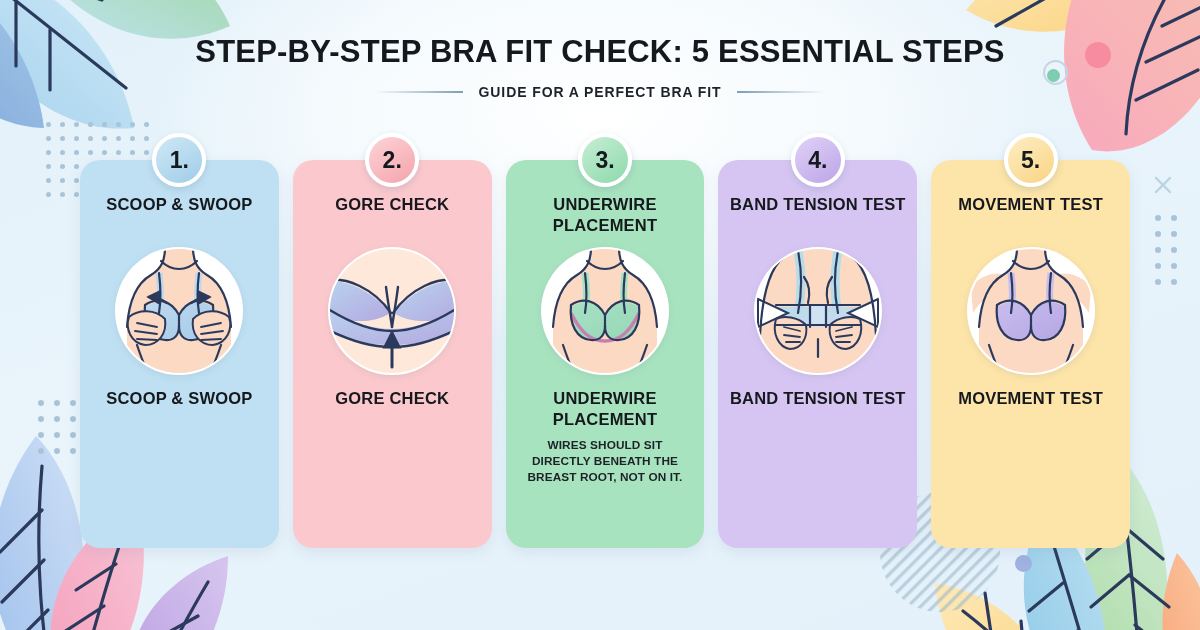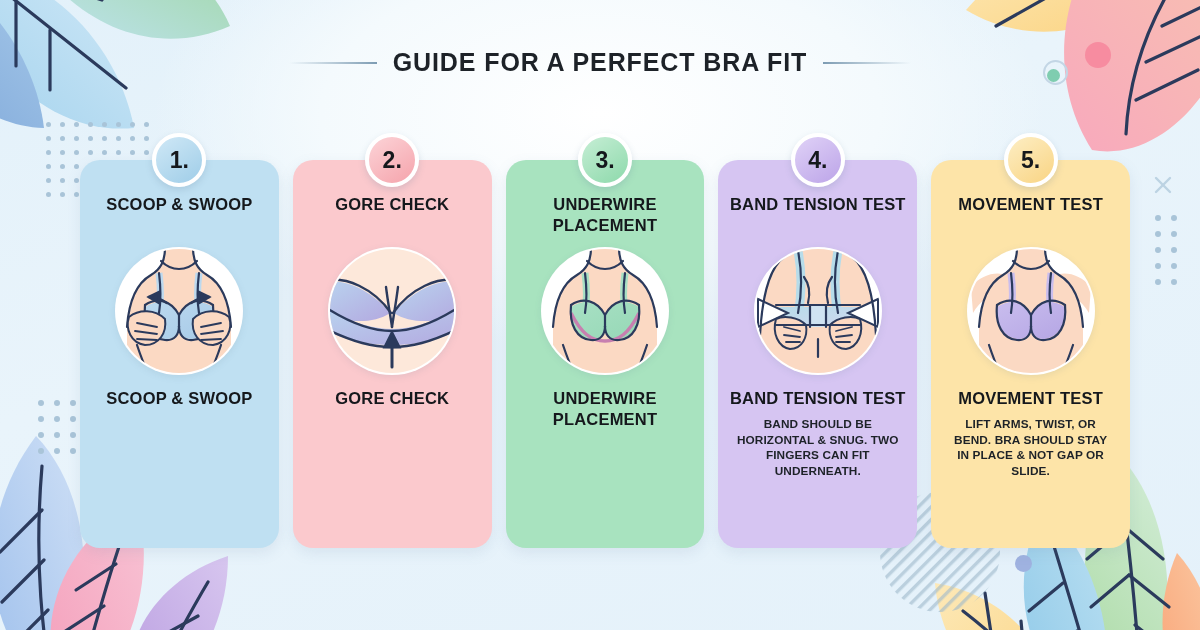--- a/index.html
+++ b/index.html
@@ -35,21 +35,21 @@
     font-size:31px; font-weight:bold; letter-spacing:.2px;
     color:#15181c; white-space:nowrap;
   }
   #subtitle-row {
     display:flex; align-items:center; justify-content:center;
     gap:16px; margin-top:14px;
   }
   .sub-line { width:88px; height:2px; background:linear-gradient(90deg,rgba(120,160,190,0),#7d9cb3); }
   .sub-line.right { background:linear-gradient(90deg,#7d9cb3,rgba(120,160,190,0)); }
   #subtitle {
-    font-size:25px; font-weight:bold; letter-spacing:.9px;
+    font-size:14px; font-weight:bold; letter-spacing:.9px;
     color:#1d2228; white-space:nowrap;
   }
 
   
   #cards {
     position:absolute; z-index:5;
     left:80px; top:160px; width:1050px; height:388px;
     display:flex; gap:14px;
   }
   .card {
@@ -332,20 +332,21 @@
     <i style="left: 16px; top: 16px; width: 6px; height: 6px; background: rgb(169, 196, 216);"></i>
     <i style="left: 0px; top: 32px; width: 6px; height: 6px; background: rgb(169, 196, 216);"></i>
     <i style="left: 16px; top: 32px; width: 6px; height: 6px; background: rgb(169, 196, 216);"></i>
     <i style="left: 0px; top: 48px; width: 6px; height: 6px; background: rgb(169, 196, 216);"></i>
     <i style="left: 16px; top: 48px; width: 6px; height: 6px; background: rgb(169, 196, 216);"></i>
     <i style="left: 0px; top: 64px; width: 6px; height: 6px; background: rgb(169, 196, 216);"></i>
     <i style="left: 16px; top: 64px; width: 6px; height: 6px; background: rgb(169, 196, 216);"></i>
   </div>
 
 <div id="header">
+  <div id="main-title">STEP-BY-STEP BRA FIT CHECK: 5 ESSENTIAL STEPS</div>
   <div id="subtitle-row">
     <span class="sub-line"></span>
     <span id="subtitle">GUIDE FOR A PERFECT BRA FIT</span>
     <span class="sub-line right"></span>
   </div>
 </div>
 
 <div id="cards">
     <div class="card" style="background: rgb(191, 224, 242);">
       <div class="badge" style="background:linear-gradient(145deg,#cfe8f6,#9fcde8);">
@@ -471,20 +472,21 @@
         <path d="M30 58 C28 78 36 92 50 93 C60 94 64 87 64 79"></path>
         <path d="M98 58 C100 78 92 92 78 93 C68 94 64 87 64 79"></path>
         <path d="M64 68 L64 80"></path>
         <path d="M22 98 C26 110 30 120 34 128 M106 98 C102 110 98 120 94 128"></path>
       </g>
 
     </g>
         </svg>
       </div>
      <div class="card-title">UNDERWIRE PLACEMENT</div>
+     <div class="card-desc">WIRES SHOULD SIT DIRECTLY BENEATH THE BREAST ROOT, NOT ON IT.</div>
     </div>
     <div class="card" style="background: rgb(214, 197, 242);">
       <div class="badge" style="background:linear-gradient(145deg,#e0d2f7,#bca4e8);">
        <span>4.</span>
      </div>
      <div class="card-heading">BAND TENSION TEST</div>
      <div class="illus-wrap">
         <svg viewBox="0 0 128 128">
       <defs>
             <clipPath id="cl3">
@@ -519,21 +521,20 @@
           <path d="M44 4 C48 24 48 46 44 66 M84 4 C80 24 80 46 84 66"></path>
           <path d="M22 58 L106 58 M22 78 L106 78"></path>
           <path d="M56 58 L56 80 M72 58 L72 80"></path>
           <path d="M50 30 C56 38 56 48 54 56 M78 30 C72 38 72 48 74 56"></path>
           <path d="M64 92 L64 110"></path>
         </g>
       </g>
         </svg>
       </div>
      <div class="card-title">BAND TENSION TEST</div>
-     <div class="card-desc">BAND SHOULD BE HORIZONTAL &amp; SNUG. TWO FINGERS CAN FIT UNDERNEATH.</div>
     </div>
     <div class="card" style="background: rgb(253, 228, 168);">
       <div class="badge" style="background:linear-gradient(145deg,#fdeec4,#f9d483);">
        <span>5.</span>
      </div>
      <div class="card-heading">MOVEMENT TEST</div>
      <div class="illus-wrap">
         <svg viewBox="0 0 128 128">
     <defs>
             <clipPath id="clf4">
@@ -562,15 +563,14 @@
         <path d="M30 58 C28 78 36 92 50 93 C60 94 64 87 64 79"></path>
         <path d="M98 58 C100 78 92 92 78 93 C68 94 64 87 64 79"></path>
         <path d="M64 68 L64 80"></path>
         <path d="M22 98 C26 110 30 120 34 128 M106 98 C102 110 98 120 94 128"></path>
       </g>
 
     </g>
         </svg>
       </div>
      <div class="card-title">MOVEMENT TEST</div>
-     <div class="card-desc">LIFT ARMS, TWIST, OR BEND. BRA SHOULD STAY IN PLACE &amp; NOT GAP OR SLIDE.</div>
     </div>
   </div>
 
 </body></html>

